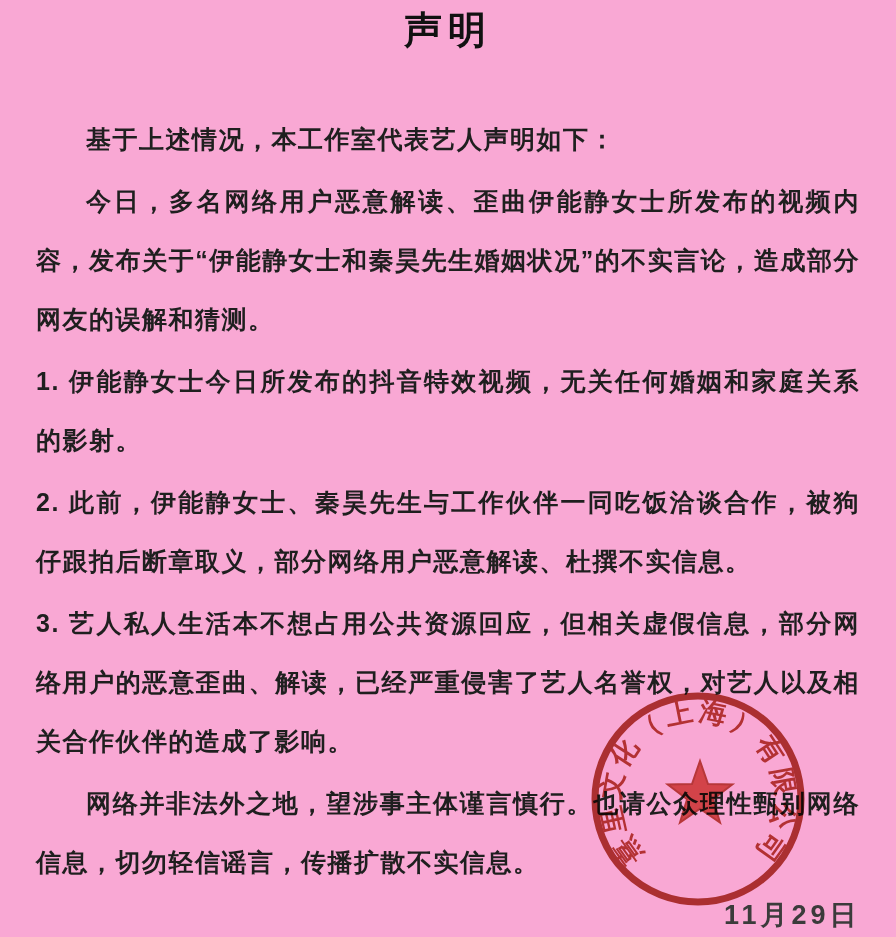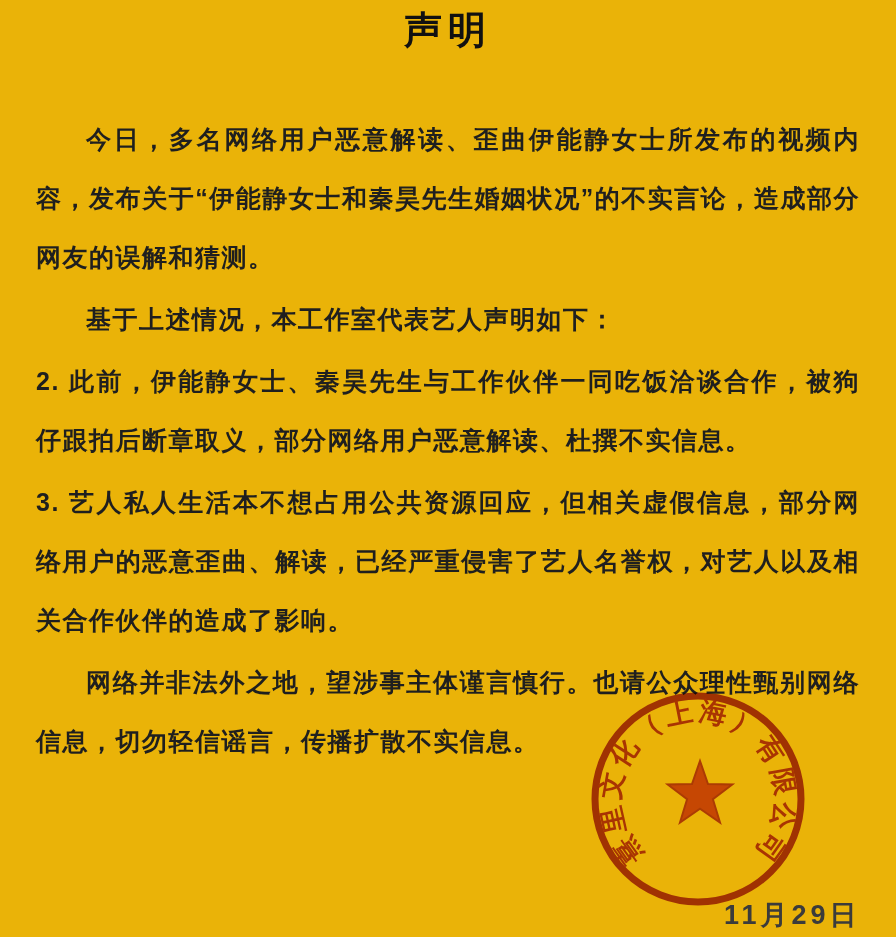--- a/index.html
+++ b/index.html
@@ -1,20 +1,20 @@
 <!DOCTYPE html>
 <html><head>
 <meta charset="utf-8">
 <style>
   html,body{margin:0;padding:0;background:#e9e9e9;}
   .page{
     position:relative;
     width:896px;height:937px;
     margin:0 auto;
-    background:#eab308;
+    background:#f9a8d4;
     overflow:hidden;
     font-family:"Liberation Sans","DejaVu Sans",sans-serif;
     color:#1f1f1f;
   }
   .doc-title{
     margin:0;
     padding-top:8px;
     text-align:center;
     font-size:38px;
     line-height:44px;
@@ -73,22 +73,23 @@
   }
 </style>
 </head>
 <body>
 
 <div class="page">
 
   <h1 class="doc-title">声明</h1>
 
   <div class="body-text">
+    <p class="para indent">基于上述情况，本工作室代表艺人声明如下：</p>
     <p class="para indent">今日，多名网络用户恶意解读、歪曲伊能静女士所发布的视频内容，发布关于“伊能静女士和秦昊先生婚姻状况”的不实言论，造成部分网友的误解和猜测。</p>
-    <p class="para indent">基于上述情况，本工作室代表艺人声明如下：</p>
+    <p class="para">1. 伊能静女士今日所发布的抖音特效视频，无关任何婚姻和家庭关系的影射。</p>
     <p class="para">2. 此前，伊能静女士、秦昊先生与工作伙伴一同吃饭洽谈合作，被狗仔跟拍后断章取义，部分网络用户恶意解读、杜撰不实信息。</p>
     <p class="para">3. 艺人私人生活本不想占用公共资源回应，但相关虚假信息，部分网络用户的恶意歪曲、解读，已经严重侵害了艺人名誉权，对艺人以及相关合作伙伴的造成了影响。</p>
     <p class="para indent">网络并非法外之地，望涉事主体谨言慎行。也请公众理性甄别网络信息，切勿轻信谣言，传播扩散不实信息。</p>
   </div>
 
   <svg class="stamp" viewBox="-110 -110 220 220" xmlns="http://www.w3.org/2000/svg">
     <circle cx="0" cy="0" r="103" fill="none" stroke="#a8372a" stroke-width="7"></circle>
     <polygon transform="translate(2,-4)" points="0,-34 8,-11 32.3,-10.5 12.9,4.2 20,27.5 0,13.6 -20,27.5 -12.9,4.2 -32.3,-10.5 -8,-11" fill="#d5584a" stroke="#b64434" stroke-width="2"></polygon>
     <defs>
       <path id="seal-text-arc" d="M -55 55 A 78 78 0 1 1 55 55" fill="none"></path>

